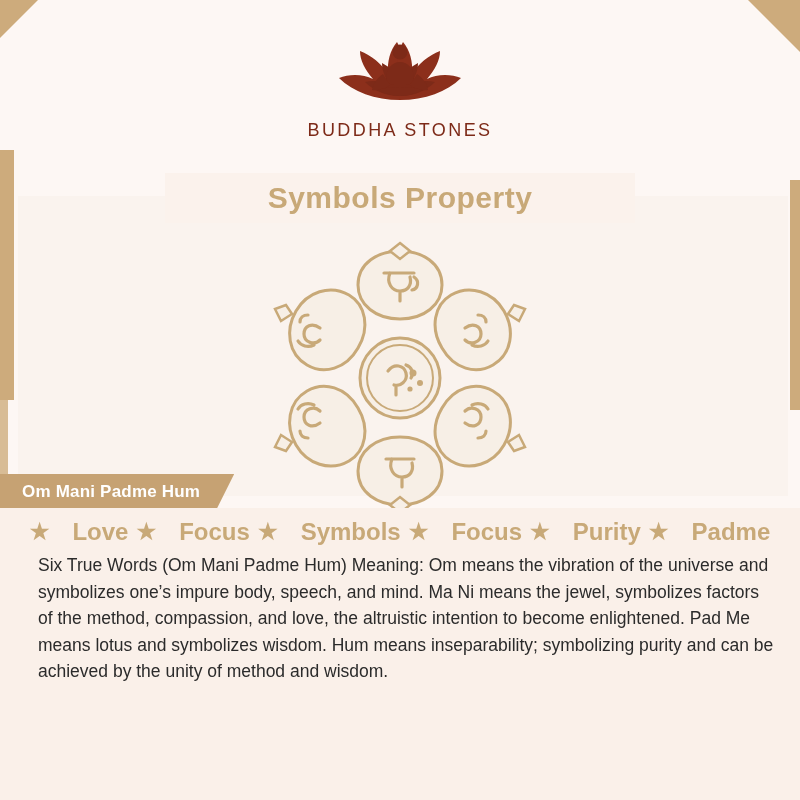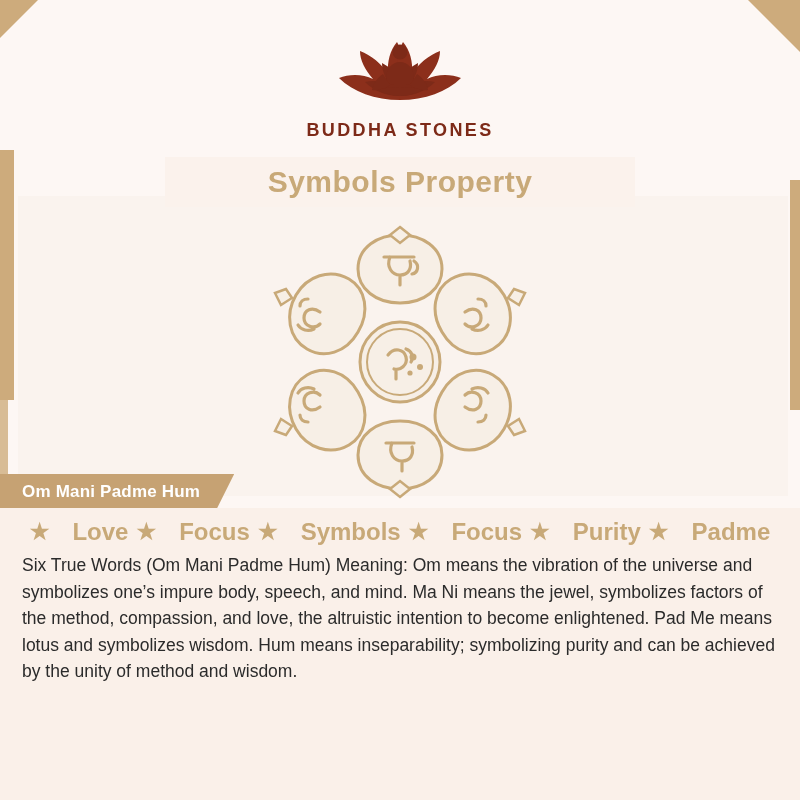--- a/index.html
+++ b/index.html
@@ -95,29 +95,29 @@
     align-items: center;
   }
   .logo-mark {
     width: 190px;
     height: 92px;
   }
   .brand-name {
     margin-top: 6px;
     font-size: 18px;
     letter-spacing: 2.4px;
-    font-weight: bold;
+    font-weight: normal;
     color: #7d2a18;
     font-family: "Liberation Sans", sans-serif;
   }
 
   
   .title-band {
     position: relative;
-    margin: 16px auto 0;
+    margin: 32px auto 0;
     width: 470px;
     height: 50px;
     background: #fbf2ec;
     display: flex;
     align-items: center;
     justify-content: center;
   }
   .title-band .title-text {
     font-size: 30px;
     font-weight: bold;
@@ -185,21 +185,21 @@
   }
 
   .body-text {
     padding: 0 22px;
     color: #2b2b2b;
     font-size: 17.5px;
     line-height: 1.52;
     font-family: "Liberation Sans", sans-serif;
   }
   .body-text p {
-    margin: 0 0 0 0;
+    margin: 0 0 0 16px;
   }
   .body-text p + p {
     margin-top: 2px;
   }
 </style>
 </head>
 <body>
 
 <div class="page">
 

